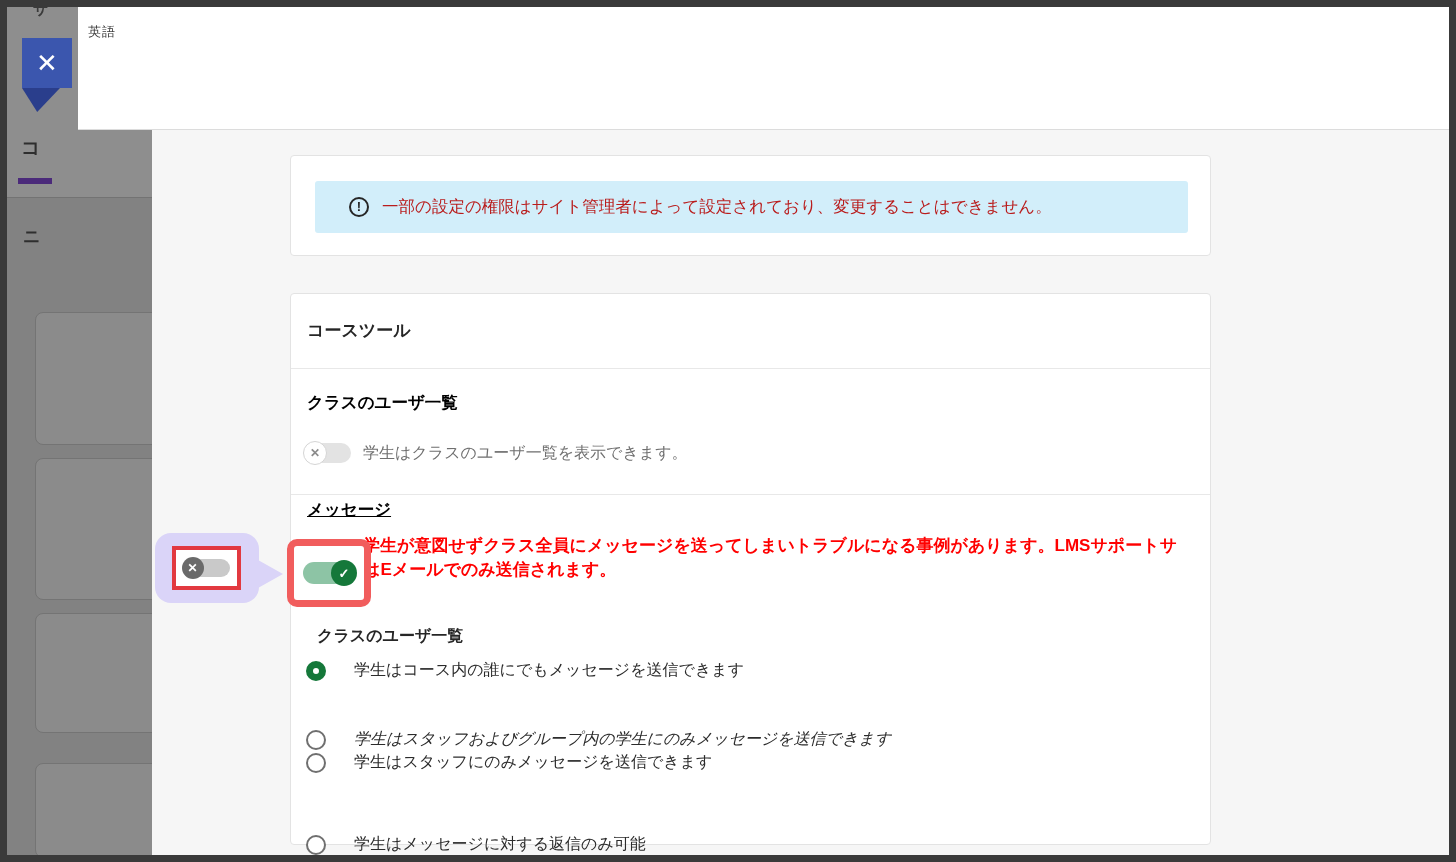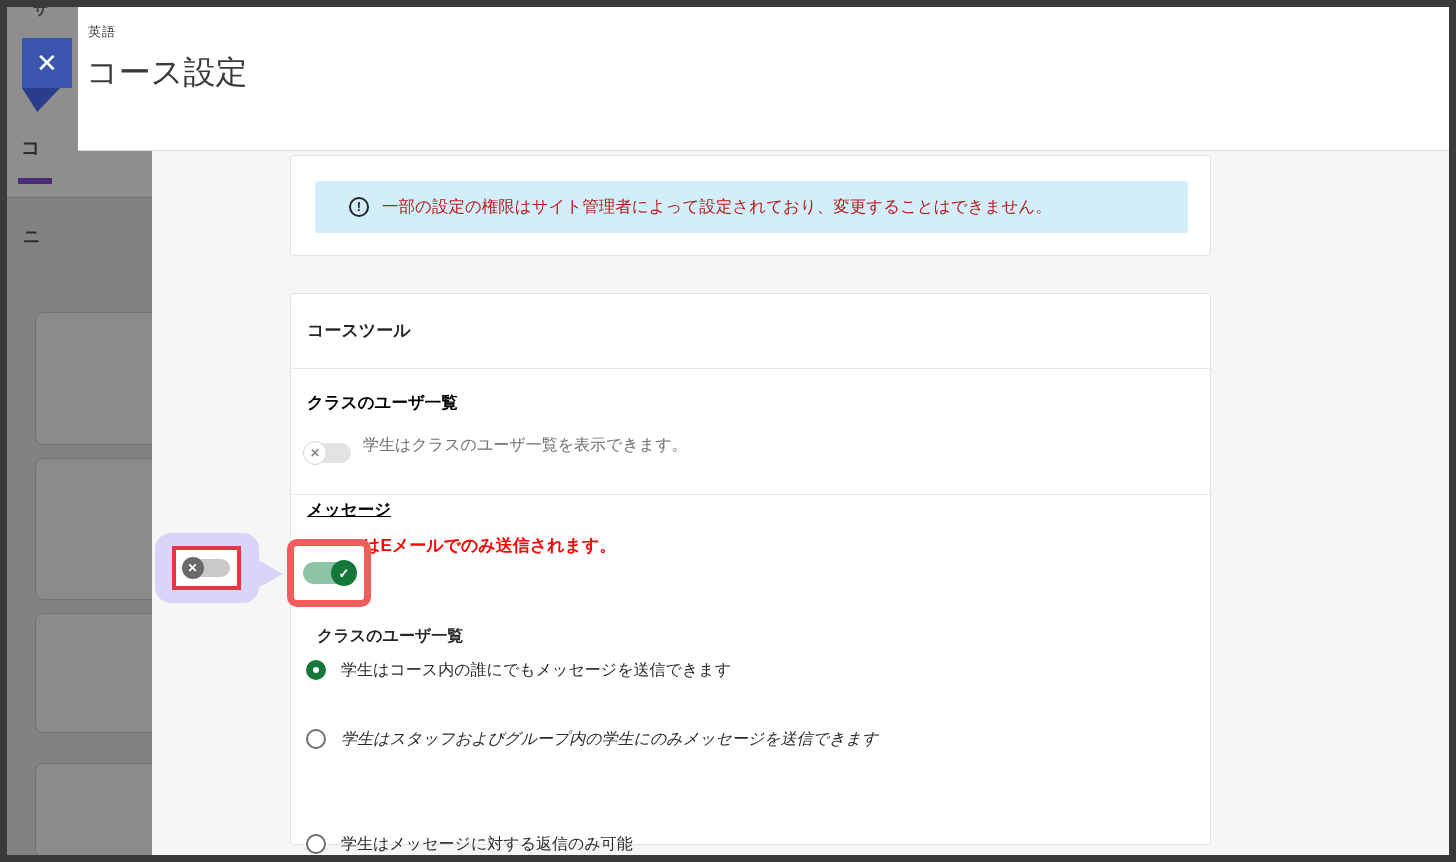--- a/index.html
+++ b/index.html
@@ -13,21 +13,21 @@
   
   .bg-strip { left:0; top:0; width:145px; height:848px; background:#828282; overflow:hidden; z-index:1; }
   .bg-strip-top { position:absolute; left:0; top:0; width:145px; height:191px; background:#8e8e8e; border-bottom:1px solid #737373; }
   .bg-frag-top { position:absolute; left:26px; top:-7px; font-size:15px; font-weight:bold; color:#3a3a3a; }
   .bg-tab { position:absolute; left:14px; top:128px; font-size:19px; color:#2e2e2e; font-weight:bold; }
   .bg-underline { position:absolute; left:11px; top:171px; width:34px; height:6px; background:#4b2a7a; }
   .bg-frag2 { position:absolute; left:16px; top:218px; font-size:17px; color:#2e2e2e; font-weight:bold; }
   .bg-card { position:absolute; left:28px; width:130px; background:#8b8b8b; border:1px solid #747474; border-radius:8px; }
 
   
-  .panel-header { left:71px; top:0; width:1371px; height:144px; background:#ffffff; border-bottom:1px solid #dcdcdc; z-index:2; }
+  .panel-header { left:71px; top:0; width:1371px; height:123px; background:#ffffff; border-bottom:1px solid #dcdcdc; z-index:2; }
   .course-name { position:absolute; left:10px; top:16px; font-size:13px; color:#3c3c3c; letter-spacing:1px; }
   .page-title { position:absolute; left:8px; top:44px; font-size:32px; color:#3a3a3a; font-family:"DejaVu Serif","Liberation Serif",serif; font-weight:normal; }
 
   
   .close-btn { left:15px; top:31px; width:50px; height:50px; background:#3b56ae; z-index:4; border:none; cursor:pointer; color:#ffffff; font-size:26px; line-height:50px; text-align:center; }
   .close-tail { left:15px; top:81px; width:38px; height:24px; background:#2a3e8c; clip-path:polygon(0 0, 100% 0, 40% 100%); z-index:4; }
 
   
   .card { background:#ffffff; border:1px solid #e3e3e3; border-radius:4px; z-index:2; }
   .notice-card { left:283px; top:148px; width:921px; height:101px; }
@@ -51,21 +51,21 @@
   .toggle-on .knob { right:-2px; top:-2px; width:26px; height:26px; background:#15783a; color:#ffffff; font-size:13px; }
   .toggle-off-ann .track { width:46px; height:18px; background:#c9c9c9; border-radius:9px; }
   .toggle-off-ann .knob { left:-2px; top:-2px; width:22px; height:22px; background:#6a6a6a; color:#ffffff; font-size:12px; }
 
   
   .warning { position:absolute; left:72px; top:240px; width:832px; font-size:17px; font-weight:bold; color:#ff0000; line-height:24px; z-index:2; }
   .warning span { display:block; }
 
   
   .options-title { position:absolute; left:26px; top:332px; font-size:16px; font-weight:bold; color:#262626; }
-  .radio-row { position:absolute; left:15px; display:flex; align-items:flex-start; gap:15px; background:transparent; border:none; cursor:pointer; }
+  .radio-row { position:absolute; left:15px; display:flex; align-items:center; gap:28px; background:transparent; border:none; cursor:pointer; }
   .radio-circle { width:20px; height:20px; border-radius:50%; flex:0 0 auto; }
   .radio-circle.unselected { border:2px solid #6f6f6f; background:#ffffff; }
   .radio-circle.selected { border:7px solid #15783a; background:#ffffff; }
   .radio-label { font-size:16px; color:#2b2b2b; }
 
   
   .bubble { left:148px; top:526px; width:104px; height:70px; background:#dad4f8; border-radius:16px; z-index:5; }
   .bubble-tail { left:251px; top:553px; width:25px; height:28px; background:#dad4f8; clip-path:polygon(0 0, 100% 50%, 0 100%); z-index:5; }
   .off-highlight { left:165px; top:539px; width:69px; height:44px; background:#ffffff; border:4px solid #e23940; z-index:6; display:flex; align-items:center; justify-content:center; }
   .on-highlight { left:280px; top:532px; width:84px; height:68px; background:#ffffff; border:7px solid #f15d5d; border-radius:10px; z-index:6; display:flex; align-items:center; justify-content:center; }
@@ -85,21 +85,20 @@
       </div>
       <div class="bg-frag2">ニ</div>
       <div class="bg-card" style="top:305px; height:133px;"></div>
       <div class="bg-card" style="top:451px; height:142px;"></div>
       <div class="bg-card" style="top:606px; height:120px;"></div>
       <div class="bg-card" style="top:756px; height:95px;"></div>
     </div>
 
     <div class="abs panel-header">
       <div class="course-name">英語</div>
-      <h1 class="page-title">コース設定</h1>
     </div>
 
     <button class="abs close-btn"><span>✕</span></button>
     <div class="abs close-tail"></div>
 
     <div class="abs card notice-card">
       <div class="notice-banner">
         <div class="info-icon">!</div>
         <div class="notice-text">一部の設定の権限はサイト管理者によって設定されており、変更することはできません。</div>
       </div>
@@ -108,36 +107,41 @@
     <div class="abs card tools-card">
       <div class="section-title">コースツール</div>
       <div class="divider" style="top:74px;"></div>
 
       <div class="setting-title" style="top:98px;">クラスのユーザ一覧</div>
       <button class="toggle toggle-off-real" style="left:14px; top:149px;">
         <span class="track">
             <span class="knob">✕</span>
           </span>
       </button>
-      <div class="setting-desc" style="top:141px;">学生はクラスのユーザ一覧を表示できます。</div>
+      <div class="setting-desc" style="top:149px;">学生はクラスのユーザ一覧を表示できます。</div>
       <div class="divider" style="top:200px;"></div>
 
       <div class="setting-title" style="top:205px;text-decoration:underline;">メッセージ</div>
       <div class="warning">
+        <span>学生が意図せずクラス全員にメッセージを送ってしまいトラブルになる事例があります。LMSサポートサ</span>
         <span>はEメールでのみ送信されます。</span>
       </div>
 
       <div class="options-title">クラスのユーザ一覧</div>
       <button class="radio-row" style="top:366px;">
         <span class="radio-circle selected"></span>
         <span class="radio-label">学生はコース内の誰にでもメッセージを送信できます</span>
       </button>
       <button class="radio-row" style="top:435px;font-style:italic;">
         <span class="radio-circle unselected"></span>
         <span class="radio-label">学生はスタッフおよびグループ内の学生にのみメッセージを送信できます</span>
+      </button>
+      <button class="radio-row" style="top:458px;">
+        <span class="radio-circle unselected"></span>
+        <span class="radio-label">学生はスタッフにのみメッセージを送信できます</span>
       </button>
       <button class="radio-row" style="top:504px;margin-top:36px;">
         <span class="radio-circle unselected"></span>
         <span class="radio-label">学生はメッセージに対する返信のみ可能</span>
       </button>
     </div>
 
     <div class="abs bubble"></div>
     <div class="abs bubble-tail"></div>
     <div class="abs off-highlight">

